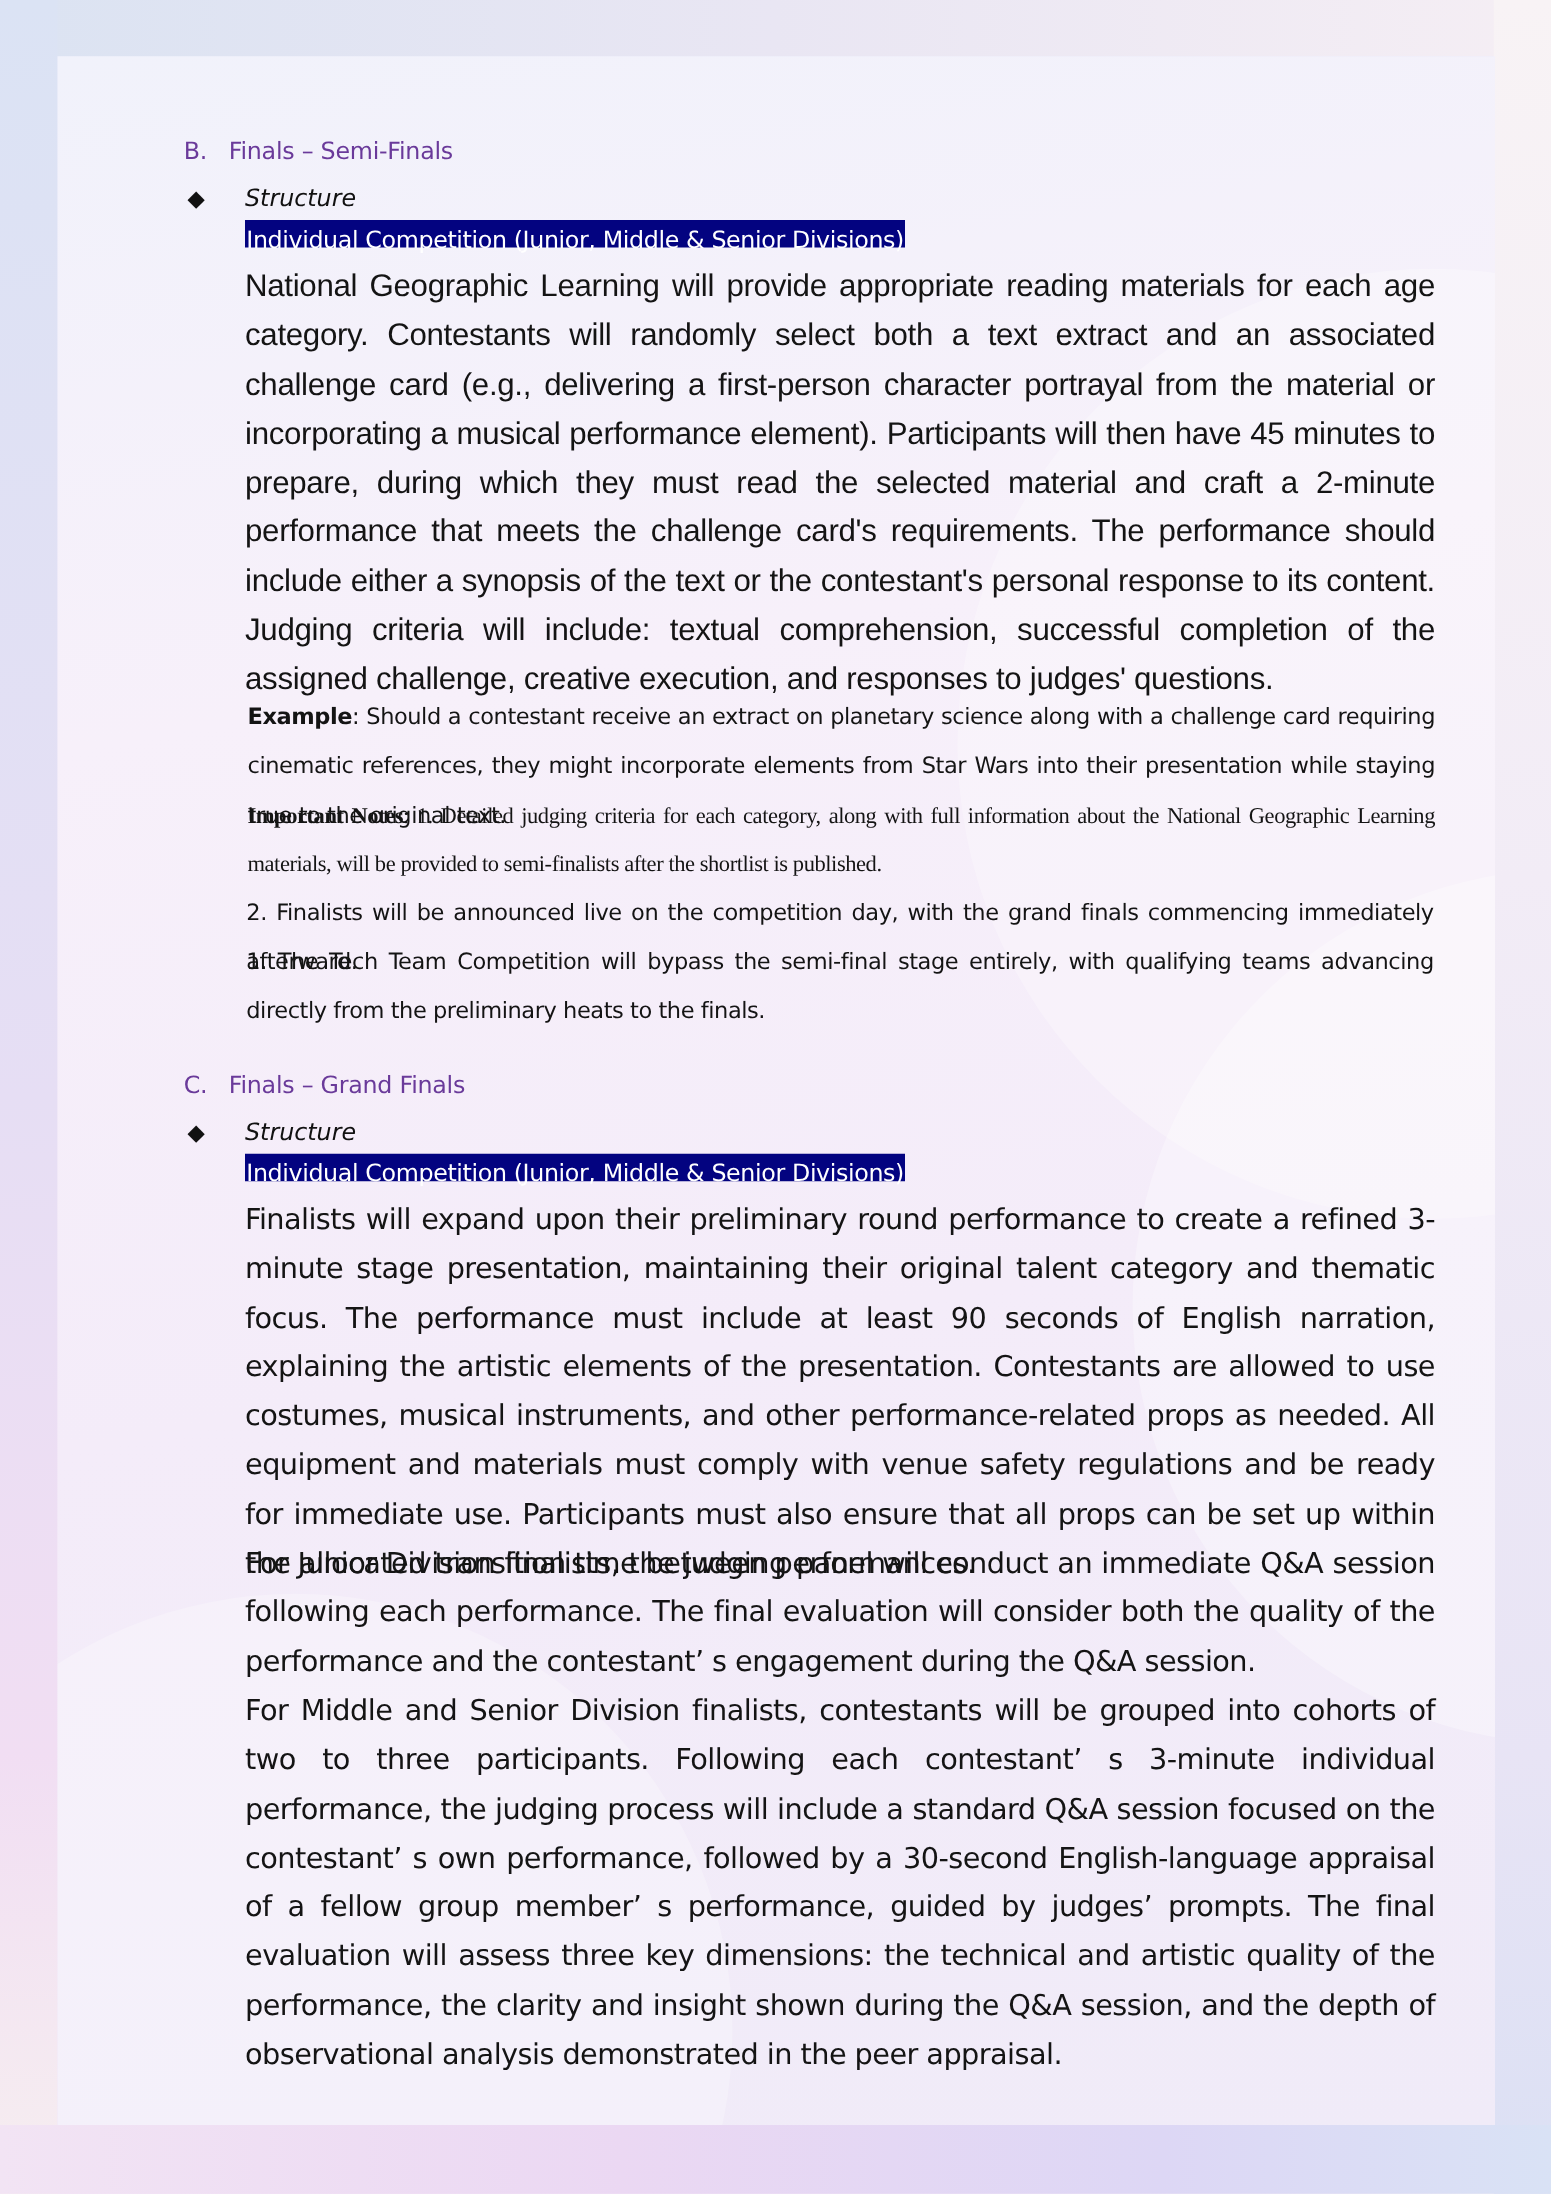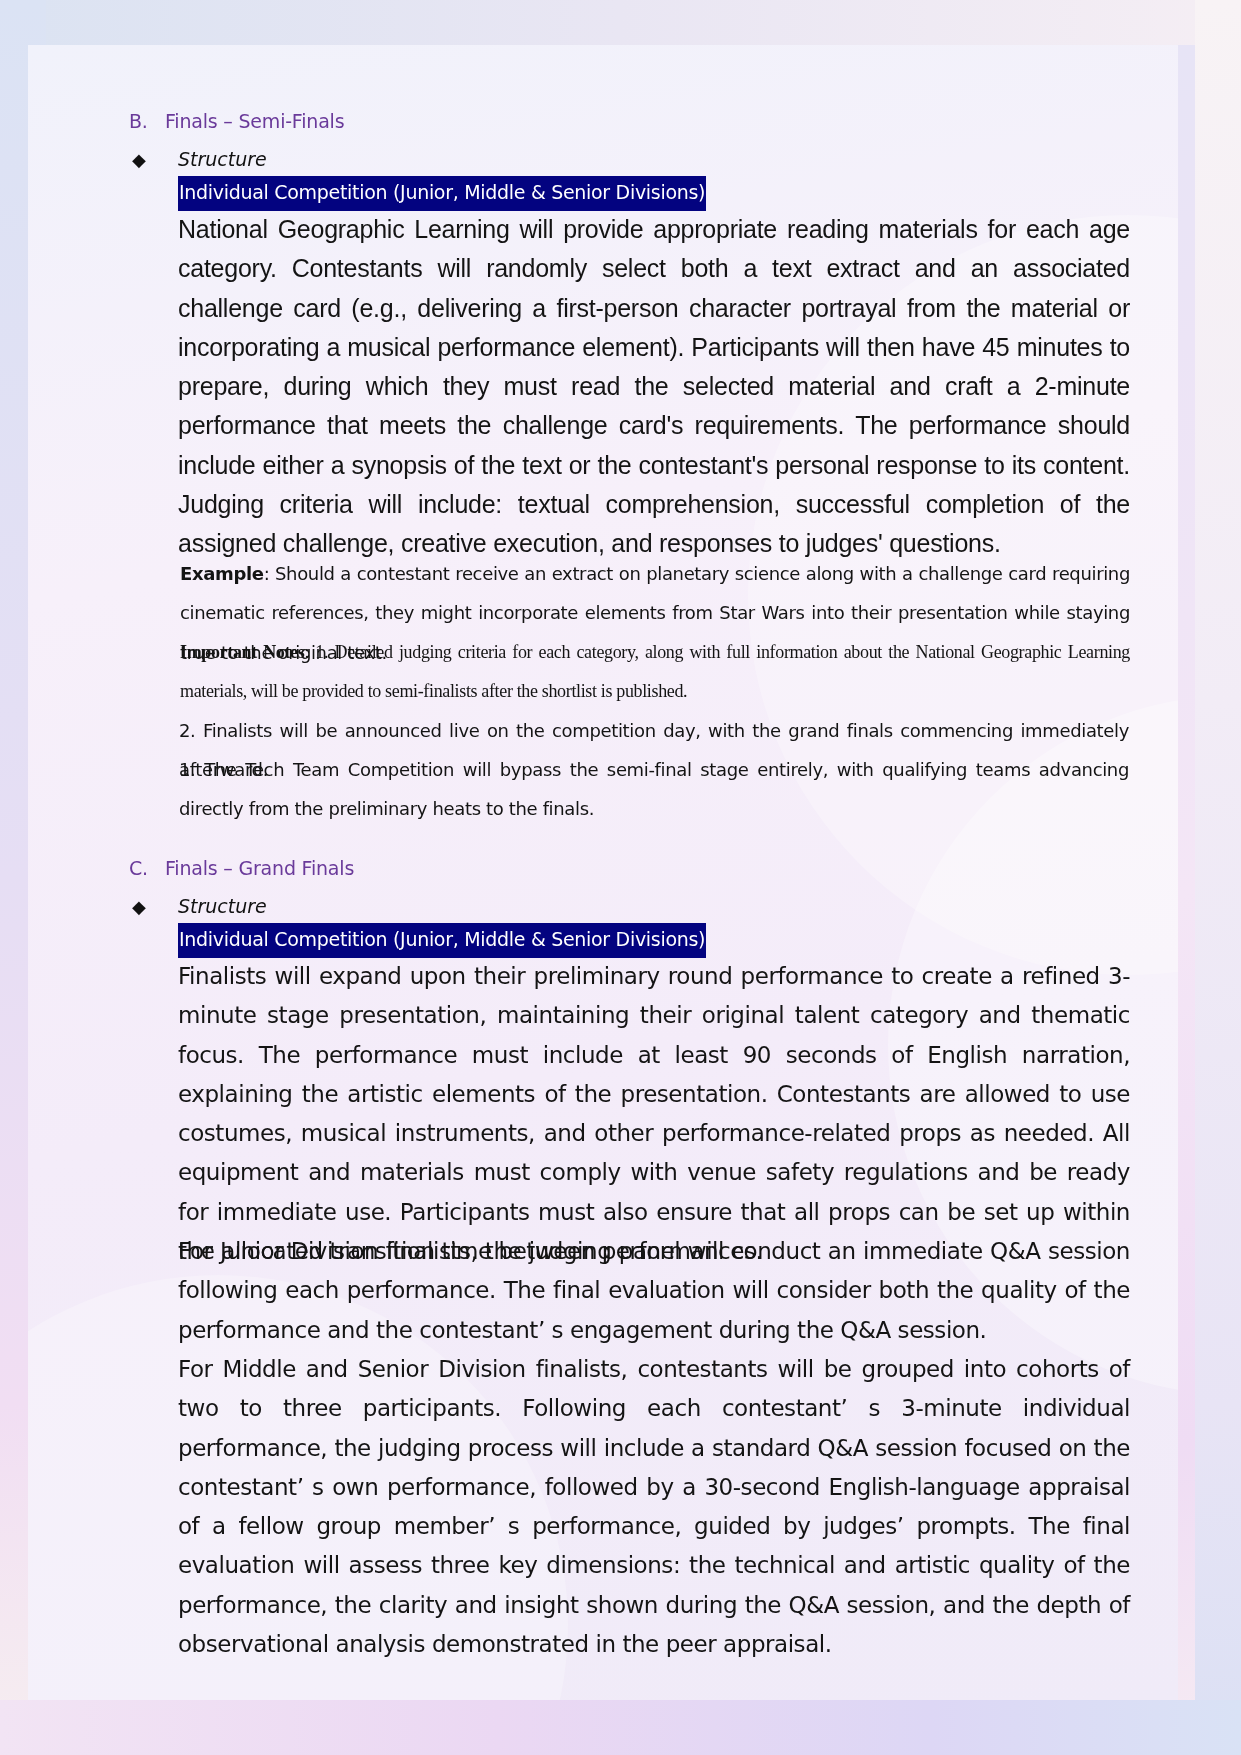--- a/index.html
+++ b/index.html
@@ -19,21 +19,21 @@
   }
   .frame-top {
     position: absolute; left: 0; top: 0; width: 1241px; height: 45px;
     background: linear-gradient(90deg, #dbe3f2 0%, #e9e6f3 50%, #f5eef4 100%);
   }
   .frame-bottom {
     position: absolute; left: 0; bottom: 0; width: 1241px; height: 55px;
     background: linear-gradient(90deg, #f2e4f4 0%, #ebd8f3 40%, #ddd7f5 75%, #d9e2f5 100%);
   }
   .page {
-    position: absolute; left: 28px; top: 45px; width: 1150px; height: 1655px;
+    position: absolute; left: 46px; top: 45px; width: 1150px; height: 1655px;
     background: linear-gradient(170deg, #f1f2fb 0%, #f7f0fa 30%, #f4ecf9 60%, #f0ebf8 100%);
     overflow: hidden;
   }
   .blob1 {
     position: absolute; left: 720px; top: 170px; width: 760px; height: 760px; border-radius: 50%;
     background: rgba(255,255,255,0.28);
   }
   .blob2 {
     position: absolute; left: 860px; top: 650px; width: 700px; height: 700px; border-radius: 50%;
     background: rgba(255,255,255,0.30);
@@ -44,21 +44,21 @@
   }
   .content { position: absolute; left: 0; top: 0; width: 1150px; }
   .section-head {
     position: absolute; left: 101px; font-size: 21px; color: #6a3a9a;
     font-family: "DejaVu Sans", sans-serif; font-size: 19px; letter-spacing: -0.2px;
   }
   .section-head .letter { display: inline-block; width: 36px; }
   .bullet-row { position: absolute; left: 104px; font-size: 19px; font-family: "DejaVu Sans", sans-serif; font-style: italic; }
   .bullet-row .diamond { display: inline-block; width: 46px; font-size: 18px; }
   .highlight {
-    position: absolute; left: 150px; height: 35px; line-height: 33px;
+    position: absolute; left: 150px; height: 22px; line-height: 33px;
     background: #030380; color: #fff; font-family: "DejaVu Sans", sans-serif; font-size: 19px;
     padding: 0 1px; letter-spacing: -0.3px;
   }
   .body-par {
     position: absolute; left: 150px; width: 952px;
     font-family: Liberation Sans, sans-serif; font-size: 25px; line-height: 39.3px;
     text-align: justify; letter-spacing: -0.25px; color: #141414;
   }
   .small-par {
     position: absolute; left: 152px; width: 950px;

